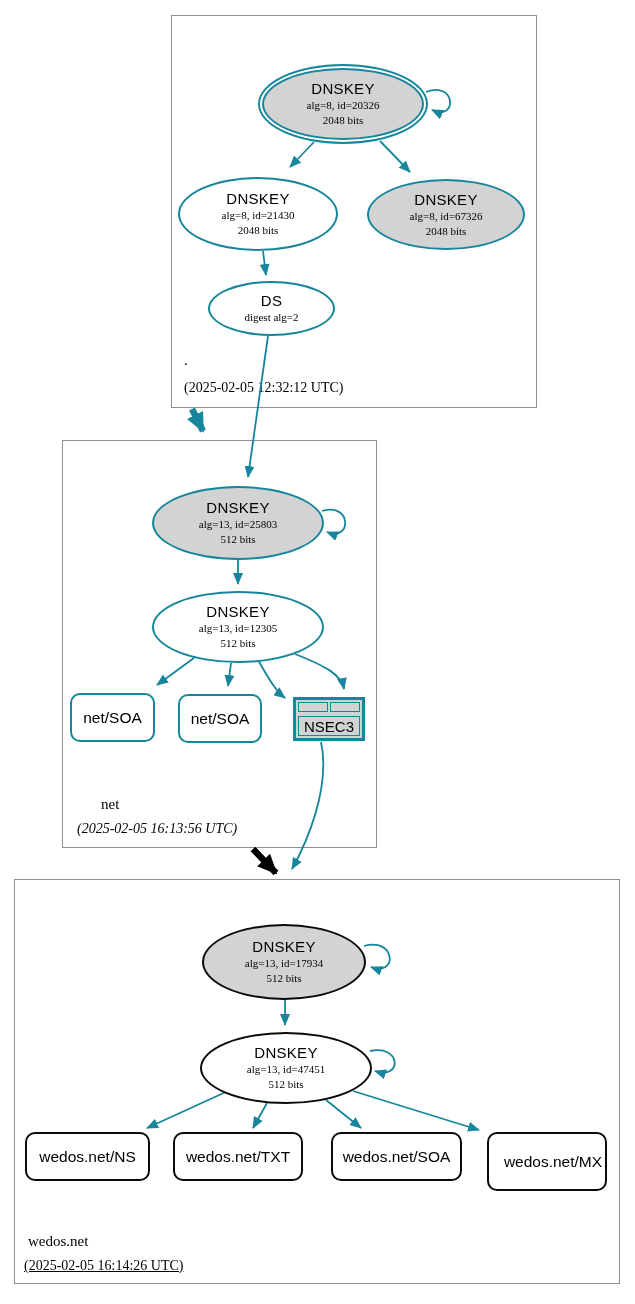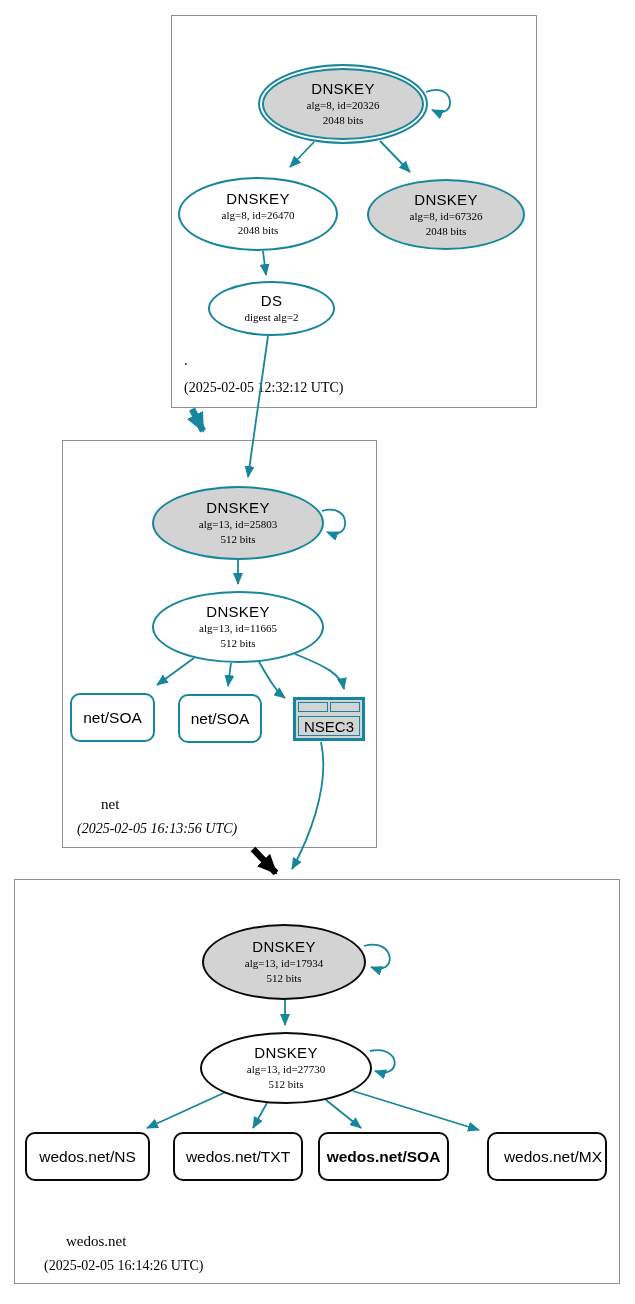--- a/index.html
+++ b/index.html
@@ -102,22 +102,22 @@
   <div class="zone-box" style="left:171px; top:15px; width:366px; height:393px;"></div>
   <div class="zone-box" style="left:62px; top:440px; width:315px; height:408px;"></div>
   <div class="zone-box" style="left:14px; top:879px; width:606px; height:405px;"></div>
 
   <div class="zone-name" style="left:184px; top:352px;">.</div>
   <div class="zone-ts" style="left:184px; top:380px;">(2025-02-05 12:32:12 UTC)</div>
 
   <div class="zone-name" style="left:77px; top:796px;margin-left:24px;">net</div>
   <div class="zone-ts" style="left:77px; top:821px;font-style:italic;">(2025-02-05 16:13:56 UTC)</div>
 
-  <div class="zone-name" style="left:28px; top:1233px;margin-left:38px;">wedos.net</div>
-  <div class="zone-ts" style="left:44px; top:1258px;">(2025-02-05 16:14:26 UTC)</div>
+  <div class="zone-name" style="left:28px; top:1233px;">wedos.net</div>
+  <div class="zone-ts" style="left:24px; top:1258px;text-decoration:underline;">(2025-02-05 16:14:26 UTC)</div>
 
   <svg id="edges" viewBox="0 0 635 1304" xmlns="http://www.w3.org/2000/svg">
     <defs>
       <marker id="at" markerUnits="userSpaceOnUse" markerWidth="12" markerHeight="10" refX="11" refY="5" orient="auto">
         <path d="M0,0 L12,5 L0,10 z" fill="#15869b"></path>
       </marker>
       <marker id="atb" markerUnits="userSpaceOnUse" markerWidth="20" markerHeight="18" refX="18" refY="9" orient="auto">
         <path d="M0,0 L20,9 L0,18 z" fill="#15869b"></path>
       </marker>
       <marker id="akb" markerUnits="userSpaceOnUse" markerWidth="20" markerHeight="18" refX="18" refY="9" orient="auto">
@@ -152,21 +152,21 @@
 
   <div class="node ellipse double" style="left:258px; top:64px; width:170px; height:80px;">
     <div class="ring"></div>
     <div class="t">DNSKEY</div>
     <div class="d">alg=8, id=20326</div>
     <div class="d">2048 bits</div>
   </div>
 
   <div class="node ellipse" style="left:178px; top:177px; width:160px; height:74px;">
     <div class="t">DNSKEY</div>
-    <div class="d">alg=8, id=26470</div>
+    <div class="d">alg=8, id=21430</div>
     <div class="d">2048 bits</div>
   </div>
 
   <div class="node ellipse gray" style="left:367px; top:179px; width:158px; height:71px;">
     <div class="t">DNSKEY</div>
     <div class="d">alg=8, id=67326</div>
     <div class="d">2048 bits</div>
   </div>
 
   <div class="node ellipse" style="left:208px; top:281px; width:127px; height:55px;">
@@ -175,21 +175,21 @@
   </div>
 
   <div class="node ellipse gray" style="left:152px; top:486px; width:172px; height:74px;">
     <div class="t">DNSKEY</div>
     <div class="d">alg=13, id=25803</div>
     <div class="d">512 bits</div>
   </div>
 
   <div class="node ellipse" style="left:152px; top:591px; width:172px; height:72px;">
     <div class="t">DNSKEY</div>
-    <div class="d">alg=13, id=11665</div>
+    <div class="d">alg=13, id=12305</div>
     <div class="d">512 bits</div>
   </div>
 
   <div class="node rrset" style="left:70px; top:693px; width:85px; height:49px;">
     <div>net/SOA</div>
   </div>
 
   <div class="node rrset" style="left:178px; top:694px; width:84px; height:49px;">
     <div>net/SOA</div>
   </div>
@@ -203,33 +203,33 @@
   </div>
 
   <div class="node ellipse gray black-border" style="left:202px; top:924px; width:164px; height:76px;">
     <div class="t">DNSKEY</div>
     <div class="d">alg=13, id=17934</div>
     <div class="d">512 bits</div>
   </div>
 
   <div class="node ellipse black-border" style="left:200px; top:1032px; width:172px; height:72px;">
     <div class="t">DNSKEY</div>
-    <div class="d">alg=13, id=27730</div>
+    <div class="d">alg=13, id=47451</div>
     <div class="d">512 bits</div>
   </div>
 
   <div class="node rrset black-border" style="left:173px; top:1132px; width:130px; height:49px;">
     <div>wedos.net/TXT</div>
   </div>
 
   <div class="node rrset black-border" style="left:25px; top:1132px; width:125px; height:49px;">
     <div>wedos.net/NS</div>
   </div>
 
-  <div class="node rrset black-border" style="left:318px; top:1132px; width:131px; height:49px;font-weight:bold;">
+  <div class="node rrset black-border" style="left:331px; top:1132px; width:131px; height:49px;">
     <div>wedos.net/SOA</div>
   </div>
 
-  <div class="node rrset black-border" style="left:487px; top:1132px; width:120px; height:49px;padding-left:12px;">
+  <div class="node rrset black-border" style="left:487px; top:1132px; width:120px; height:59px;padding-left:12px;">
     <div>wedos.net/MX</div>
   </div>
 
 </div>
 
 </body></html>

